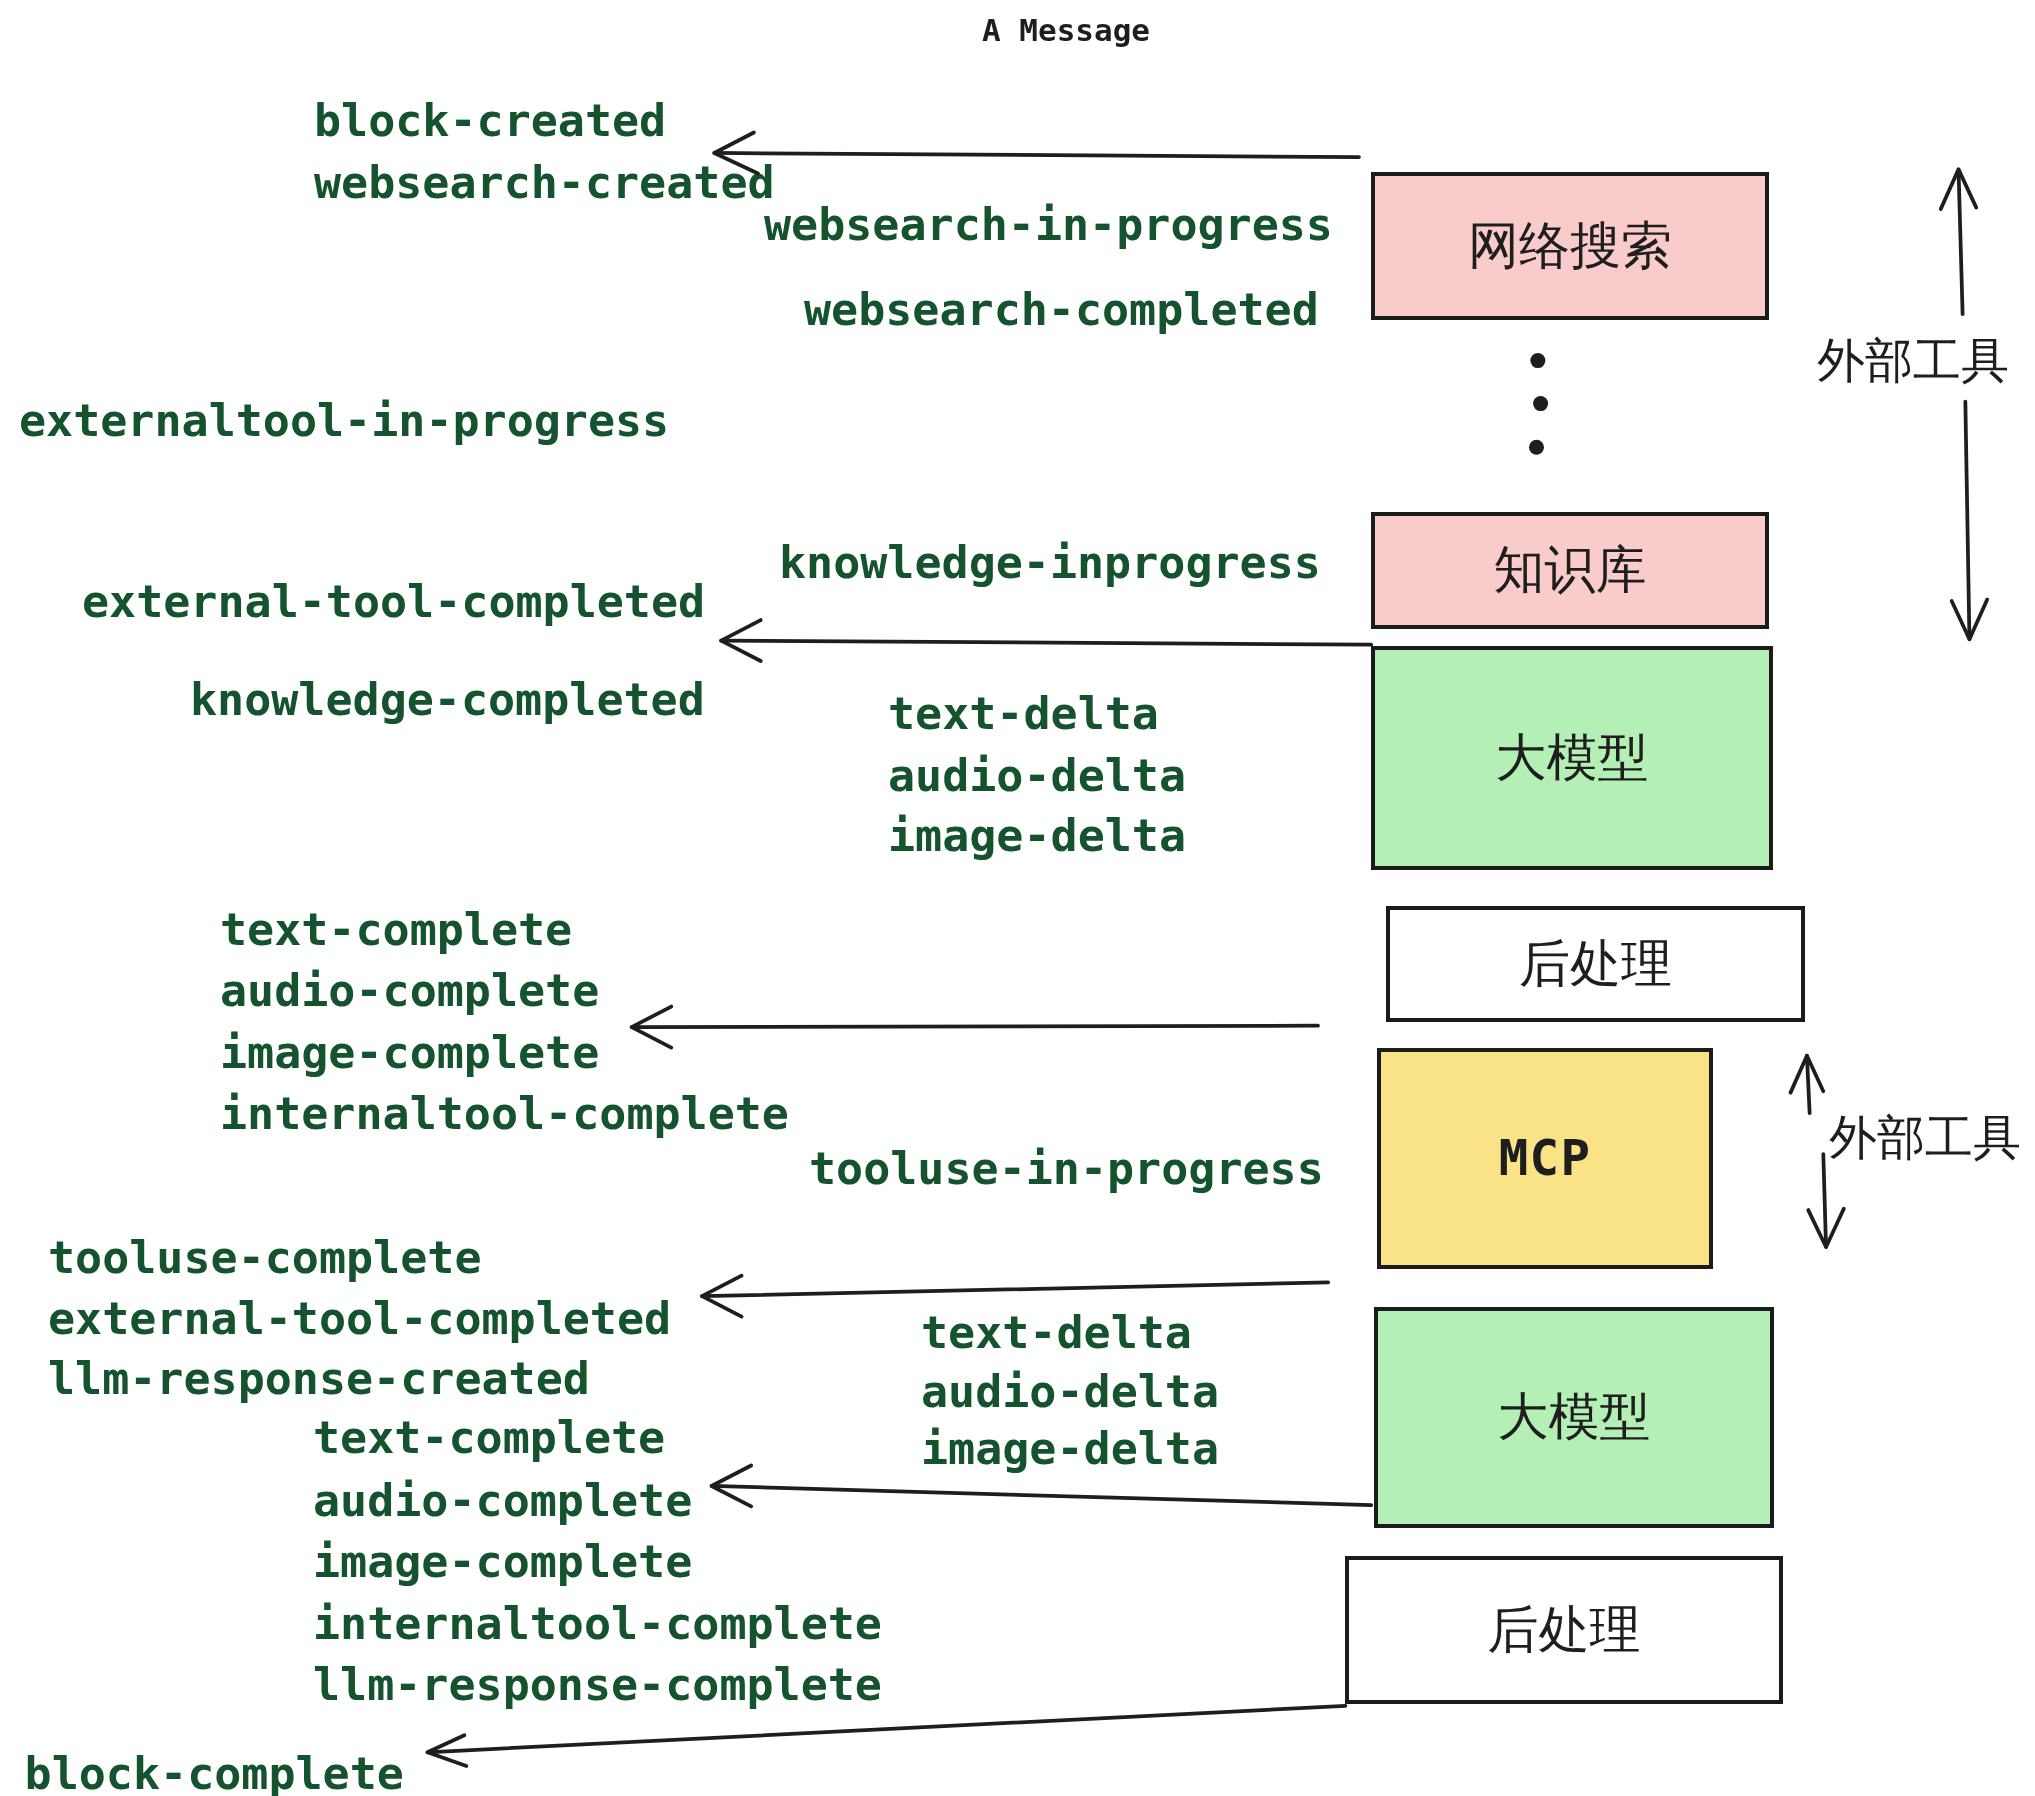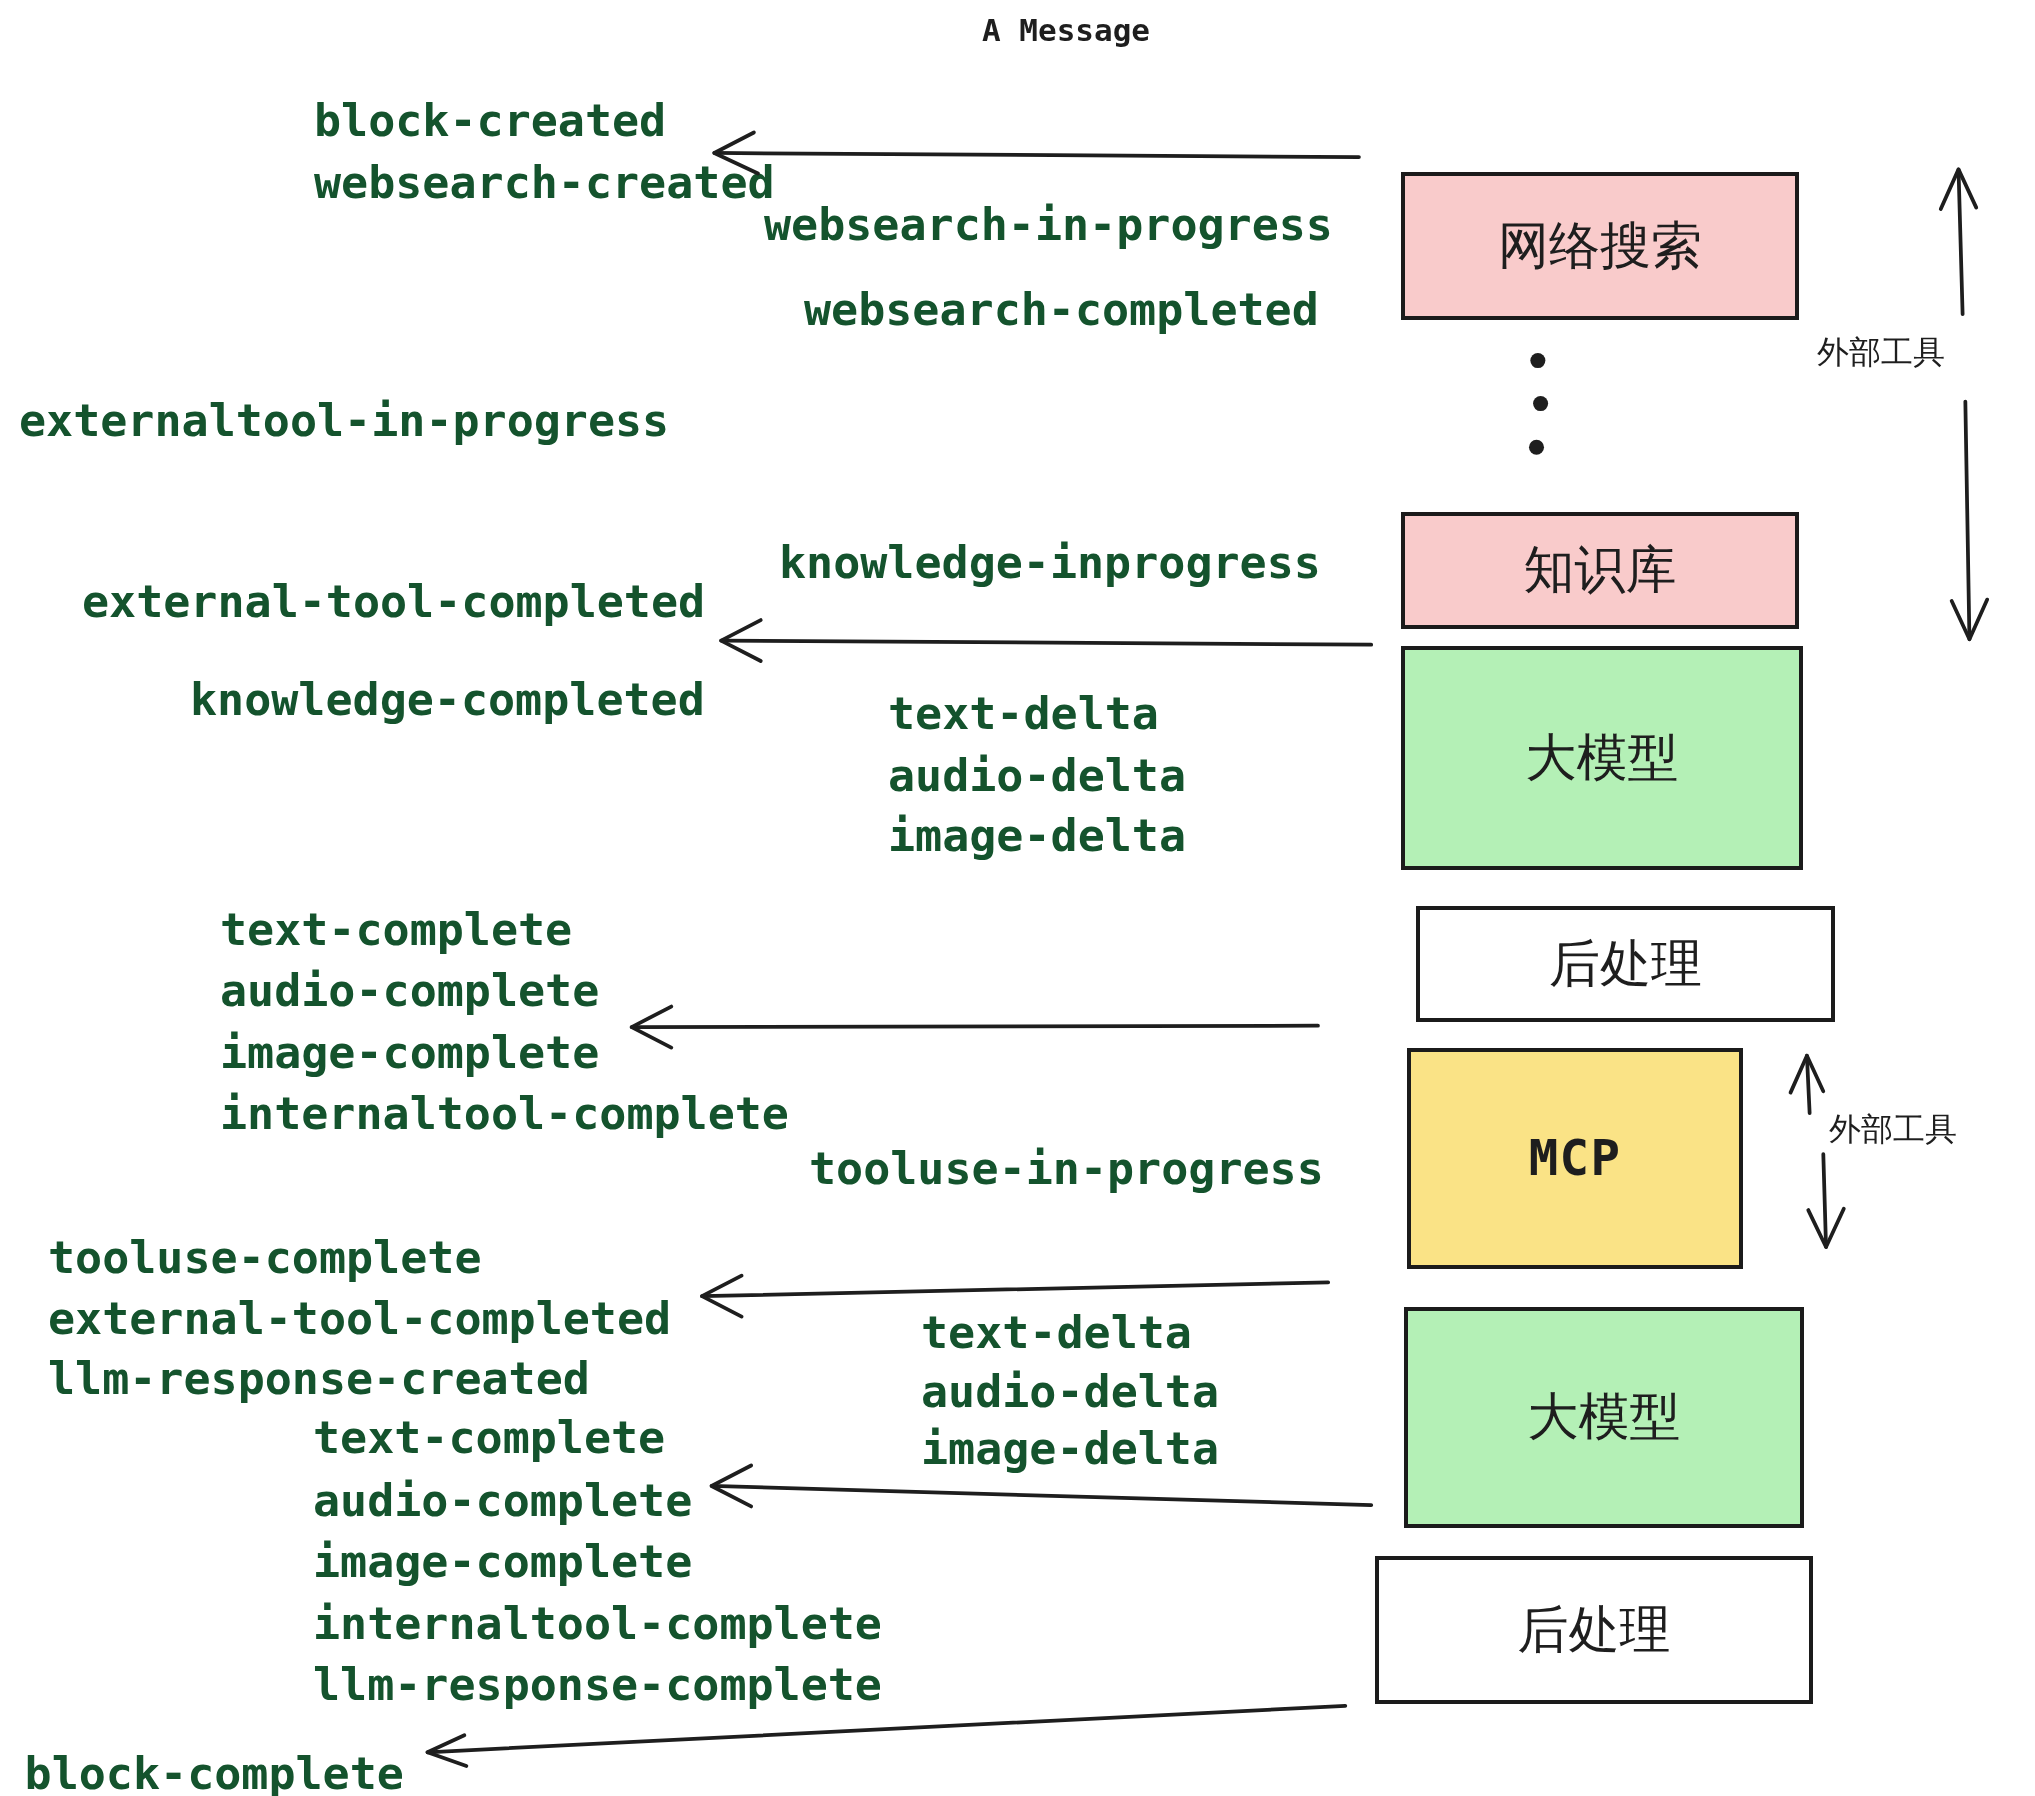--- a/index.html
+++ b/index.html
@@ -31,36 +31,35 @@
     position:absolute;
     box-sizing:border-box;
     border:4.1px solid #1b1b1b;
     display:flex;
     align-items:center;
     justify-content:center;
     font-family:"DejaVu Sans",sans-serif;
     font-size:51px;
     color:#1e1e1e;
     white-space:nowrap;
-    margin-left:30px;
   }
   .node-mcp-text{
     font-family:"DejaVu Sans Mono",monospace;
     font-weight:700;
     font-size:49px;
     letter-spacing:1.4px;
   }
   .c-pink{background:#f9cbcb;}
   .c-green{background:#b4f0b6;}
   .c-yellow{background:#fae386;}
   .c-white{background:#ffffff;}
   .anno{
     position:absolute;
     font-family:"DejaVu Sans",sans-serif;
-    font-size:32px;
+    font-size:48px;
     line-height:1;
     color:#1e1e1e;
     white-space:nowrap;
   }
   svg.overlay{
     position:absolute;
     left:0;top:0;
     width:2035px;height:1796px;
     pointer-events:none;
   }

